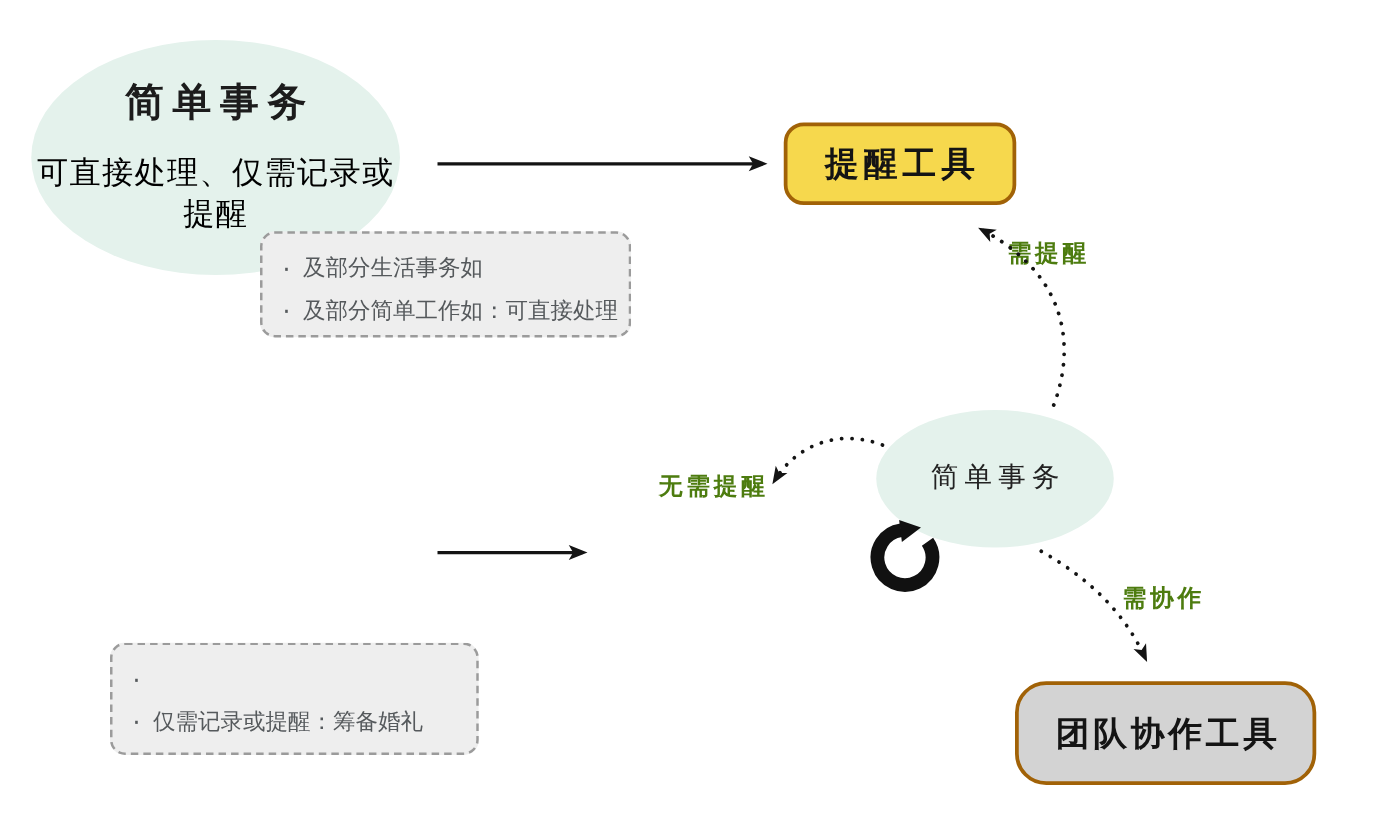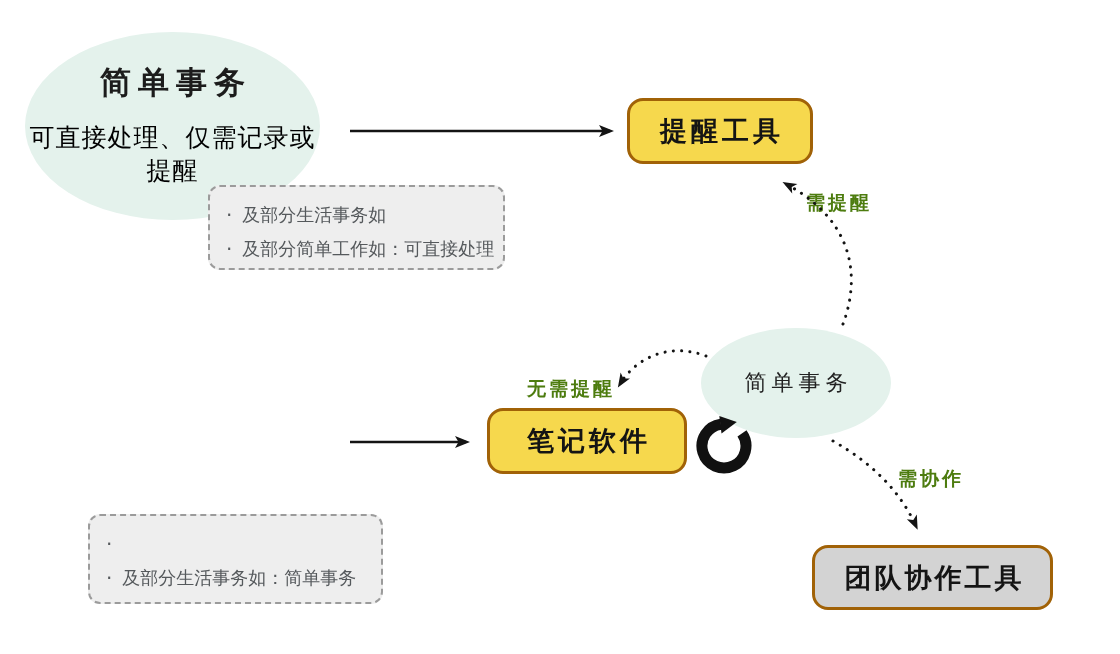--- a/index.html
+++ b/index.html
@@ -92,39 +92,36 @@
       <span class="note-bullet">·</span>
       <span>及部分生活事务如</span>
     </div>
     <div class="note-line">
       <span class="note-bullet">·</span>
       <span>及部分简单工作如：可直接处理</span>
     </div>
   </div>
 
 
-  <div class="node-box yellow" style="left:487px;top:408px;width:200px;height:66px;">
-    <span>笔记软件</span>
-  </div>
 
   <div class="note-box" style="left:88px;top:514px;width:295px;height:90px;">
     <div class="note-line">
       <span class="note-bullet">·</span>
     </div>
     <div class="note-line">
       <span class="note-bullet">·</span>
-      <span>及部分生活事务如：简单事务</span>
+      <span>仅需记录或提醒：筹备婚礼</span>
     </div>
   </div>
 
   <div class="ellipse mint" id="ellipse-simple-right" style="left:701px;top:328px;width:190px;height:110px;">
     <div class="ellipse-title">简单事务</div>
   </div>
 
-  <div class="node-box gray" style="left:812px;top:545px;width:241px;height:65px;letter-spacing:3px;">
+  <div class="node-box gray" style="left:812px;top:545px;width:241px;height:83px;letter-spacing:3px;border-radius:25px;">
     <span>团队协作工具</span>
   </div>
 
   <div class="edge-label" style="left:806px;top:190px;">需提醒</div>
   <div class="edge-label" style="left:527px;top:354px;margin-top:22px;">无需提醒</div>
   <div class="edge-label" style="left:898px;top:466px;">需协作</div>
 
   <svg class="overlay" width="1120" height="654" viewBox="0 0 1120 654">
     <defs>
       <marker id="ah" markerUnits="userSpaceOnUse" markerWidth="18" markerHeight="14" refX="12" refY="7" orient="auto">

